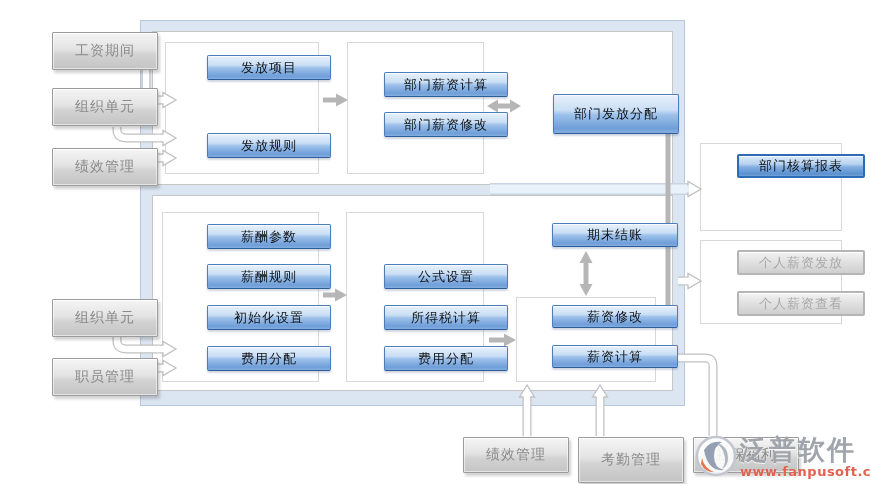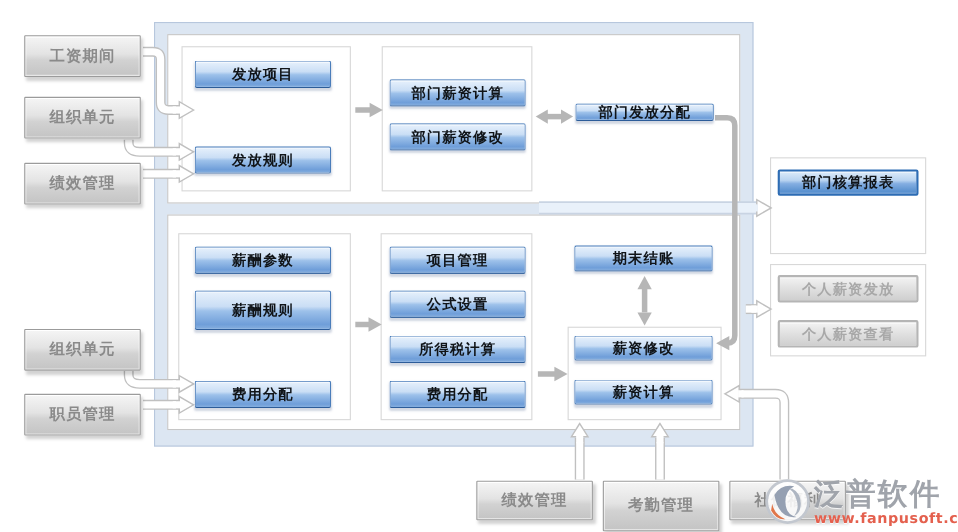--- a/index.html
+++ b/index.html
@@ -8,21 +8,21 @@
   .abs{position:absolute;box-sizing:border-box;}
   
   .container{background:#dce6f2;border:1px solid #b7c7dd;}
   
   .panel{background:#ffffff;border:1px solid #c6c6c6;}
   
   .grp{background:#ffffff;border:1px solid #d8d8d8;}
   .grp-r{background:#ffffff;border:1px solid #d8d8d8;}
   
   .n{display:flex;align-items:center;justify-content:center;
-     font-size:13px;font-weight:bold;letter-spacing:1px;white-space:nowrap;}
+     font-size:13px;font-weight:normal;letter-spacing:1px;white-space:nowrap;margin-left:30px;}
   
   .bN{background:linear-gradient(180deg,#e7f1fc 0%,#cadef5 40%,#9dc1ea 52%,#6f9ed9 88%,#85aede 100%);
       border:1px solid #4a7dba;border-bottom-color:#2c5c99;border-radius:2px;
       box-shadow:inset 0 1px 0 rgba(255,255,255,.75),0 2px 2px rgba(90,110,150,.28);
       color:#101418;}
   
   .bN2{background:linear-gradient(180deg,#dcebfa 0%,#b8d3f0 40%,#84aee1 55%,#5a91cf 90%,#74a3d9 100%);
       border:2px solid #2d6cb4;border-radius:2px;
       box-shadow:inset 0 1px 0 rgba(255,255,255,.65);
       color:#101418;}
@@ -169,26 +169,26 @@
   <div class="abs n gN" style="left:22px;top:32px;width:106px;height:38px">工资期间</div>
   <div class="abs n gN" style="left:22px;top:88px;width:106px;height:38px">组织单元</div>
   <div class="abs n gN" style="left:22px;top:148px;width:106px;height:38px">绩效管理</div>
   <div class="abs n gN" style="left:22px;top:299px;width:106px;height:38px">组织单元</div>
   <div class="abs n gN" style="left:22px;top:358px;width:106px;height:38px">职员管理</div>
 
   <div class="abs n bN" style="left:177px;top:55px;width:124px;height:25px">发放项目</div>
   <div class="abs n bN" style="left:177px;top:133px;width:124px;height:25px">发放规则</div>
   <div class="abs n bN" style="left:354px;top:72px;width:124px;height:25px">部门薪资计算</div>
   <div class="abs n bN" style="left:354px;top:112px;width:124px;height:25px">部门薪资修改</div>
-  <div class="abs n bN" style="left:523px;top:94px;width:126px;height:16px">部门发放分配</div>
+  <div class="abs n bN" style="left:523px;top:94px;width:126px;height:40px">部门发放分配</div>
 
   <div class="abs n bN" style="left:177px;top:224px;width:124px;height:25px">薪酬参数</div>
-  <div class="abs n bN" style="left:177px;top:264px;width:124px;height:36px">薪酬规则</div>
+  <div class="abs n bN" style="left:177px;top:264px;width:124px;height:25px">薪酬规则</div>
+  <div class="abs n bN" style="left:177px;top:305px;width:124px;height:25px">初始化设置</div>
   <div class="abs n bN" style="left:177px;top:346px;width:124px;height:25px">费用分配</div>
-  <div class="abs n bN" style="left:354px;top:224px;width:124px;height:25px">项目管理</div>
   <div class="abs n bN" style="left:354px;top:264px;width:124px;height:25px">公式设置</div>
   <div class="abs n bN" style="left:354px;top:305px;width:124px;height:25px">所得税计算</div>
   <div class="abs n bN" style="left:354px;top:346px;width:124px;height:25px">费用分配</div>
   <div class="abs n bN" style="left:522px;top:223px;width:126px;height:24px">期末结账</div>
   <div class="abs n bN" style="left:522px;top:305px;width:126px;height:23px">薪资修改</div>
   <div class="abs n bN" style="left:522px;top:345px;width:126px;height:23px">薪资计算</div>
 
   <div class="abs n bN2" style="left:707px;top:154px;width:128px;height:24px">部门核算报表</div>
   <div class="abs n gN2" style="left:707px;top:250px;width:128px;height:25px">个人薪资发放</div>
   <div class="abs n gN2" style="left:707px;top:291px;width:128px;height:25px">个人薪资查看</div>

